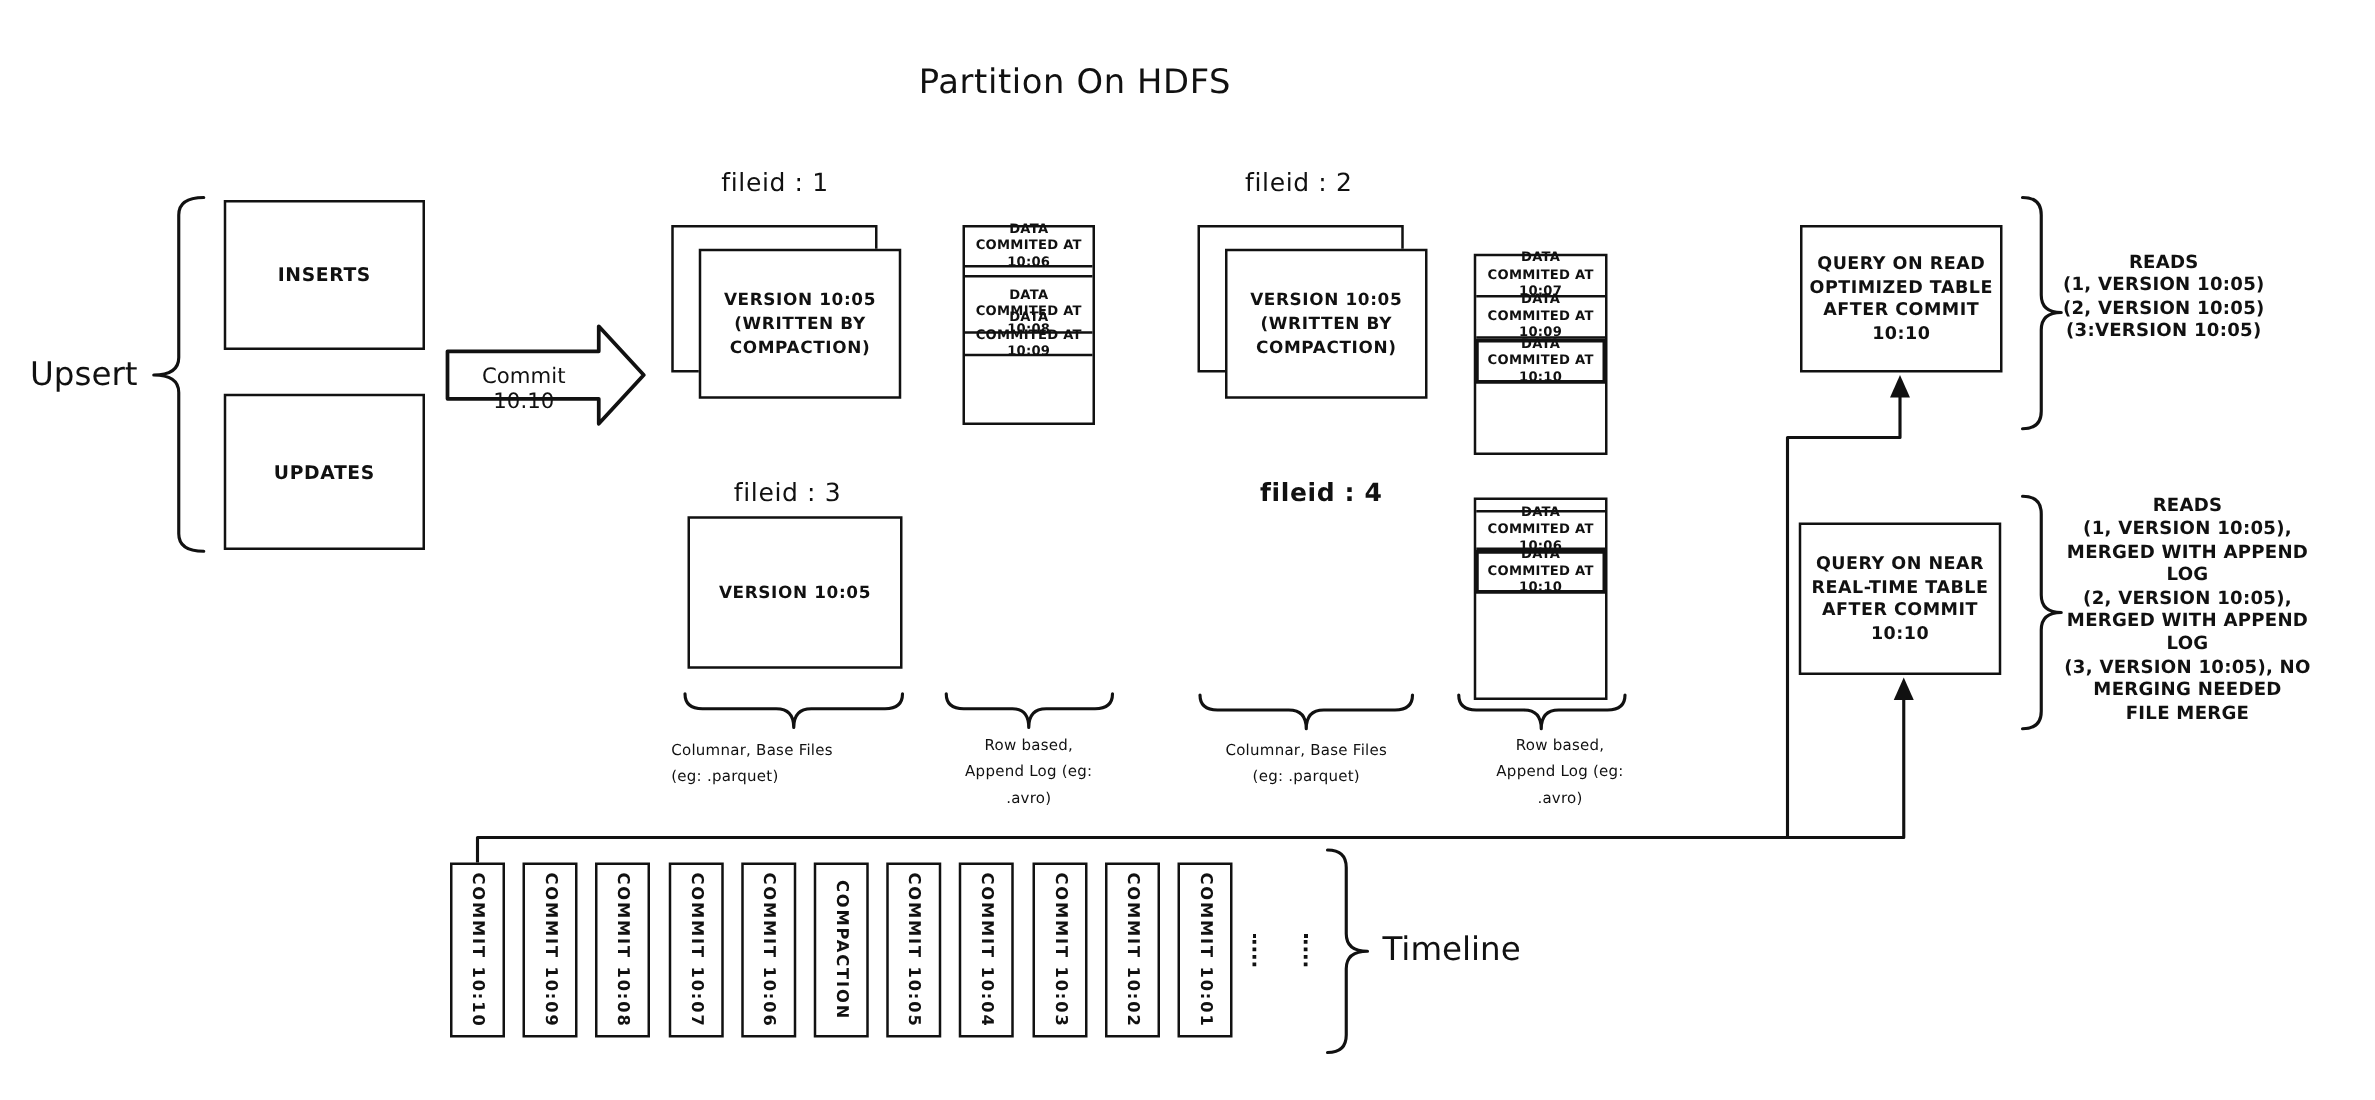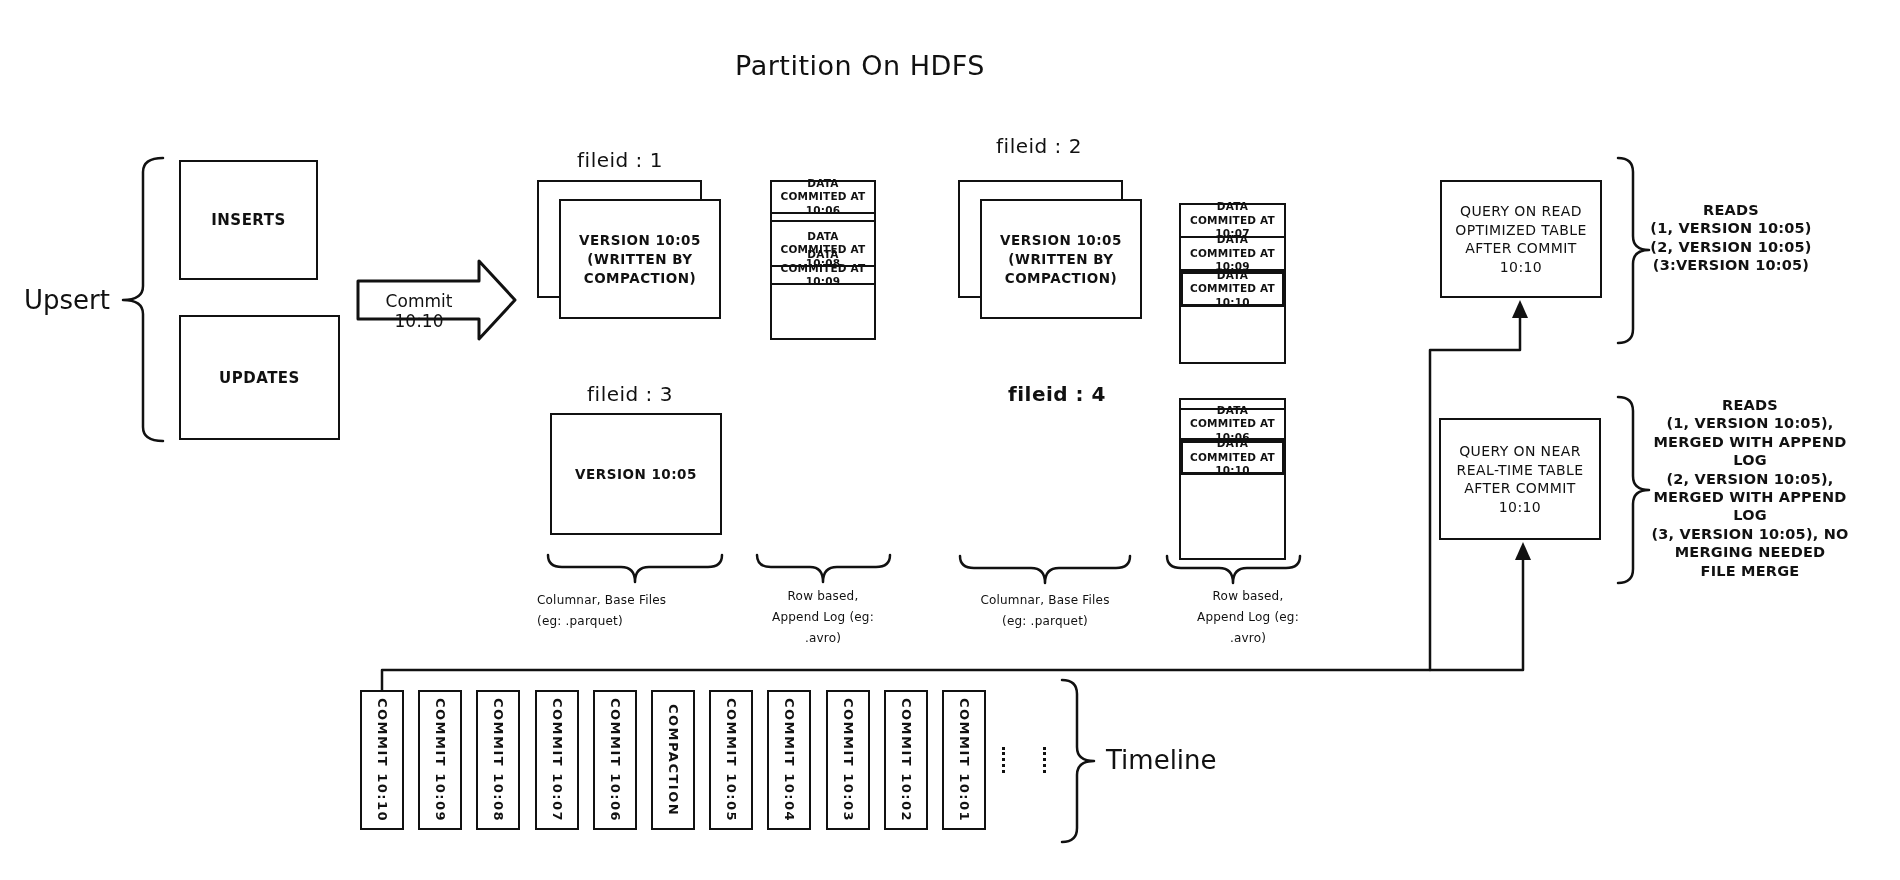--- a/index.html
+++ b/index.html
@@ -11,21 +11,21 @@
   .box{
     position:absolute;box-sizing:border-box;border:2.5px solid #111;background:#fff;
     display:flex;align-items:center;justify-content:center;text-align:center;
   }
   .blabel{font-weight:bold;letter-spacing:.5px;}
   .handlbl{font-size:20px;letter-spacing:.5px;text-align:center;}
   .cap{font-size:12px;line-height:21px;letter-spacing:.2px;}
   .cap span{display:block;}
   .verlbl{font-weight:bold;font-size:13.5px;line-height:19px;letter-spacing:.5px;}
   .verlbl span{display:block;}
-  .qlbl{font-weight:normal;font-size:14px;line-height:18.5px;letter-spacing:.4px;text-align:center;}
+  .qlbl{font-weight:bold;font-size:14px;line-height:18.5px;letter-spacing:.4px;text-align:center;}
   .qlbl span{display:block;}
   .reads{position:absolute;text-align:center;font-weight:bold;font-size:14.5px;line-height:18.4px;letter-spacing:.2px;}
   .reads span{display:block;}
   .logtable{position:absolute;box-sizing:border-box;border:2.5px solid #111;background:#fff;}
   .logrow{
     position:absolute;left:0;right:0;box-sizing:border-box;border-bottom:2.5px solid #111;
     display:flex;align-items:center;justify-content:center;text-align:center;
     font-weight:bold;font-size:10.5px;line-height:1.3;letter-spacing:.2px;padding:0 2px;
   }
   .logrow.heavy{border:3px solid #111;left:-1px;right:-1px;}
@@ -70,29 +70,29 @@
 
     <polygon points="358,281 479,281 479,261 515,300 479,339 479,319 358,319" fill="#fff" stroke="#111" stroke-width="3" stroke-linejoin="round"></polygon>
 
     <polygon points="1512,318 1528,318 1520,300" fill="#111"></polygon>
     <polygon points="1515,560 1531,560 1523,542" fill="#111"></polygon>
   </svg>
 
   <div class="abs handlbl" style="left:700px;top:50px;width:320px;font-size:27px;">Partition On HDFS</div>
 
   <div class="abs" style="left:18px;top:285px;width:92px;text-align:right;font-size:26px;">Upsert</div>
-  <div class="box blabel" style="left:179px;top:160px;width:139px;height:120px;font-size:15px;">
+  <div class="box blabel" style="left:179px;top:160px;width:161px;height:120px;font-size:15px;">
     <span>INSERTS</span>
   </div>
   <div class="box blabel" style="left:179px;top:315px;width:161px;height:125px;font-size:15px;">
     <span>UPDATES</span>
   </div>
   <div class="abs" style="left:363px;top:291px;width:112px;text-align:center;font-size:17px;">Commit 10:10</div>
 
-  <div class="abs handlbl" style="left:560px;top:148px;width:120px;">fileid : 1</div>
+  <div class="abs handlbl" style="left:560px;top:134px;width:120px;">fileid : 1</div>
   <div class="box" style="left:537px;top:180px;width:165px;height:118px;"></div>
   <div class="box" style="left:559px;top:199px;width:162px;height:120px;">
     <div class="verlbl">
       <span>VERSION 10:05</span>
       <span>(WRITTEN BY</span>
       <span>COMPACTION)</span>
     </div>
   </div>
   <div class="logtable" style="left:770px;top:180px;width:106px;height:160px;">
     <div class="logrow" style="top:0;height:32px;">DATA COMMITED AT 10:06</div>

